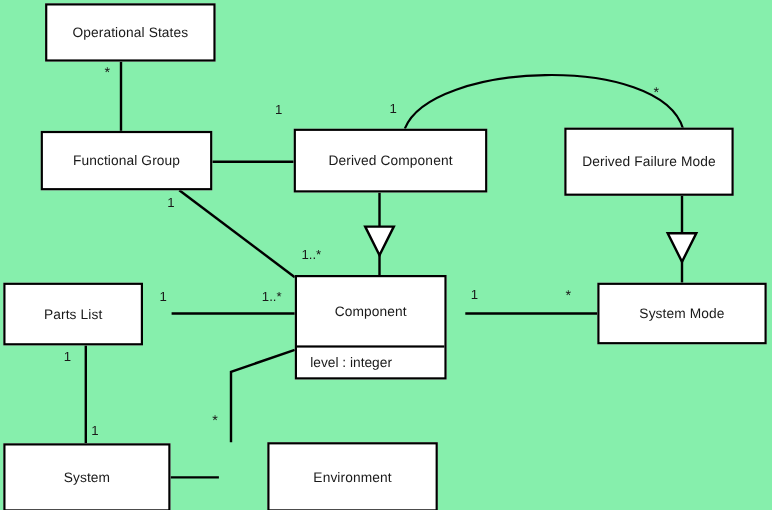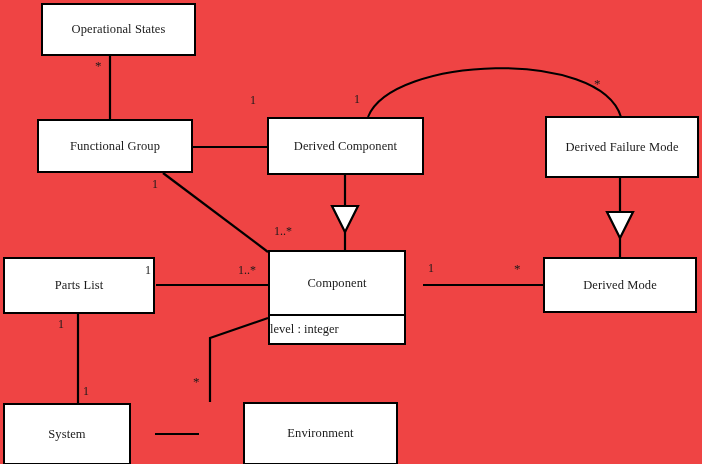--- a/index.html
+++ b/index.html
@@ -4,23 +4,23 @@
 <style>
   html, body {
     margin: 0;
     padding: 0;
     background: #ffffff;
   }
   #diagram-canvas {
     position: relative;
     width: 702px;
     height: 464px;
-    background: #ef4444;
+    background: #86efac;
     overflow: hidden;
-    font-family: Liberation Serif, serif;
+    font-family: Liberation Sans, sans-serif;
   }
   svg.edges {
     position: absolute;
     left: 0;
     top: 0;
     width: 702px;
     height: 464px;
   }
   .uml-class {
     position: absolute;
@@ -38,21 +38,21 @@
     justify-content: center;
     font-size: 12.5px;
     color: #1a1a1a;
     letter-spacing: 0.1px;
     white-space: nowrap;
   }
   .uml-attrs {
     border-top: 2px solid #000000;
     display: flex;
     align-items: center;
-    padding-left: 0;
+    padding-left: 12px;
     height: 27px;
     font-size: 12.5px;
     color: #1a1a1a;
     white-space: nowrap;
   }
   .mult {
     position: absolute;
     font-size: 12px;
     color: #1a1a1a;
     white-space: nowrap;
@@ -103,37 +103,37 @@
       <g>
         <polyline points="210,402 210,338 268,318" fill="none" stroke="#000000" stroke-width="2.2"></polyline>
       </g>
     </svg>
 <div class="uml-class" style="left: 41px; top: 3px; width: 155px; height: 53px;">
       <div class="uml-name">Operational States</div>
     </div>
     <div class="uml-class" style="left: 37px; top: 119px; width: 156px; height: 54px;">
       <div class="uml-name">Functional Group</div>
     </div>
-    <div class="uml-class" style="left: 267px; top: 117px; width: 157px; height: 58px;">
+    <div class="uml-class" style="left: 267px; top: 117px; width: 176px; height: 58px;">
       <div class="uml-name">Derived Component</div>
     </div>
-    <div class="uml-class" style="left: 513px; top: 116px; width: 154px; height: 62px; margin-left: 32px;">
+    <div class="uml-class" style="left: 513px; top: 116px; width: 154px; height: 62px;">
       <div class="uml-name">Derived Failure Mode</div>
     </div>
-    <div class="uml-class" style="left: 3px; top: 257px; width: 152px; height: 57px;">
+    <div class="uml-class" style="left: 3px; top: 257px; width: 127px; height: 57px;">
       <div class="uml-name">Parts List</div>
     </div>
     <div class="uml-class" style="left: 268px; top: 250px; width: 138px; height: 95px;">
       <div class="uml-name">Component</div>
       <div class="uml-attrs">level : integer</div>
     </div>
     <div class="uml-class" style="left: 543px; top: 257px; width: 154px; height: 56px;">
-      <div class="uml-name">Derived Mode</div>
+      <div class="uml-name">System Mode</div>
     </div>
-    <div class="uml-class" style="left: 3px; top: 403px; width: 128px; height: 62px;">
+    <div class="uml-class" style="left: 3px; top: 403px; width: 152px; height: 62px;">
       <div class="uml-name">System</div>
     </div>
     <div class="uml-class" style="left: 199px; top: 402px; width: 155px; height: 63px; margin-left: 44px;">
       <div class="uml-name">Environment</div>
     </div>
     <div class="mult star" style="left: 95px; top: 60px;">*</div>
     <div class="mult" style="left: 250px; top: 94px;">1</div>
     <div class="mult" style="left: 152px; top: 178px;">1</div>
     <div class="mult" style="left: 274px; top: 225px;">1..*</div>
     <div class="mult" style="left: 354px; top: 93px;">1</div>

